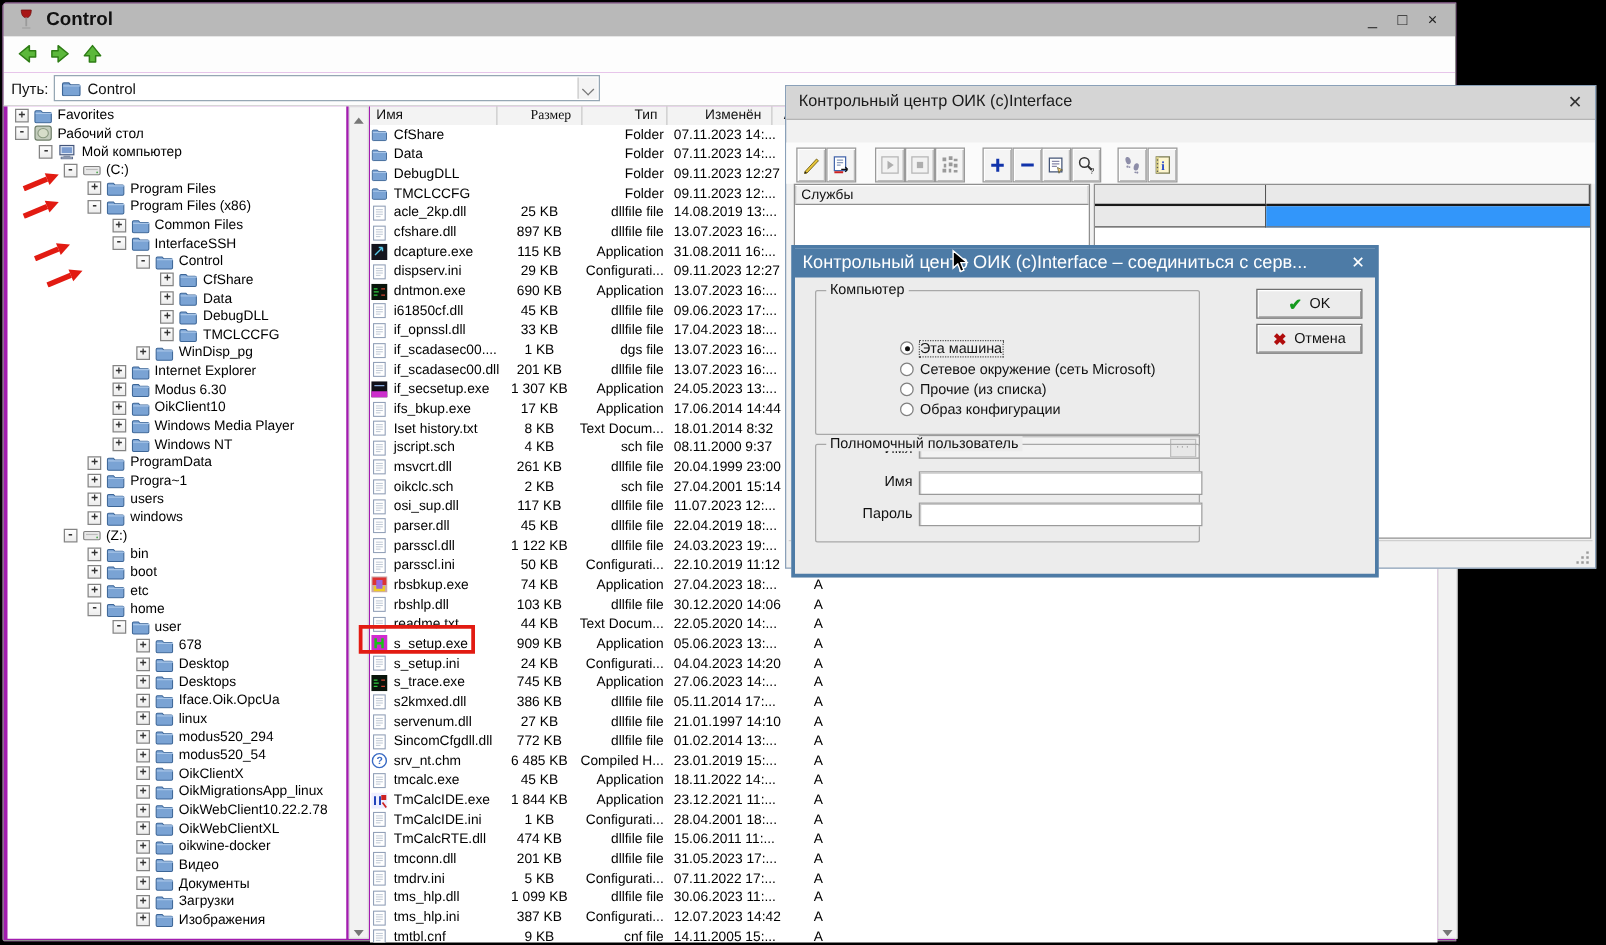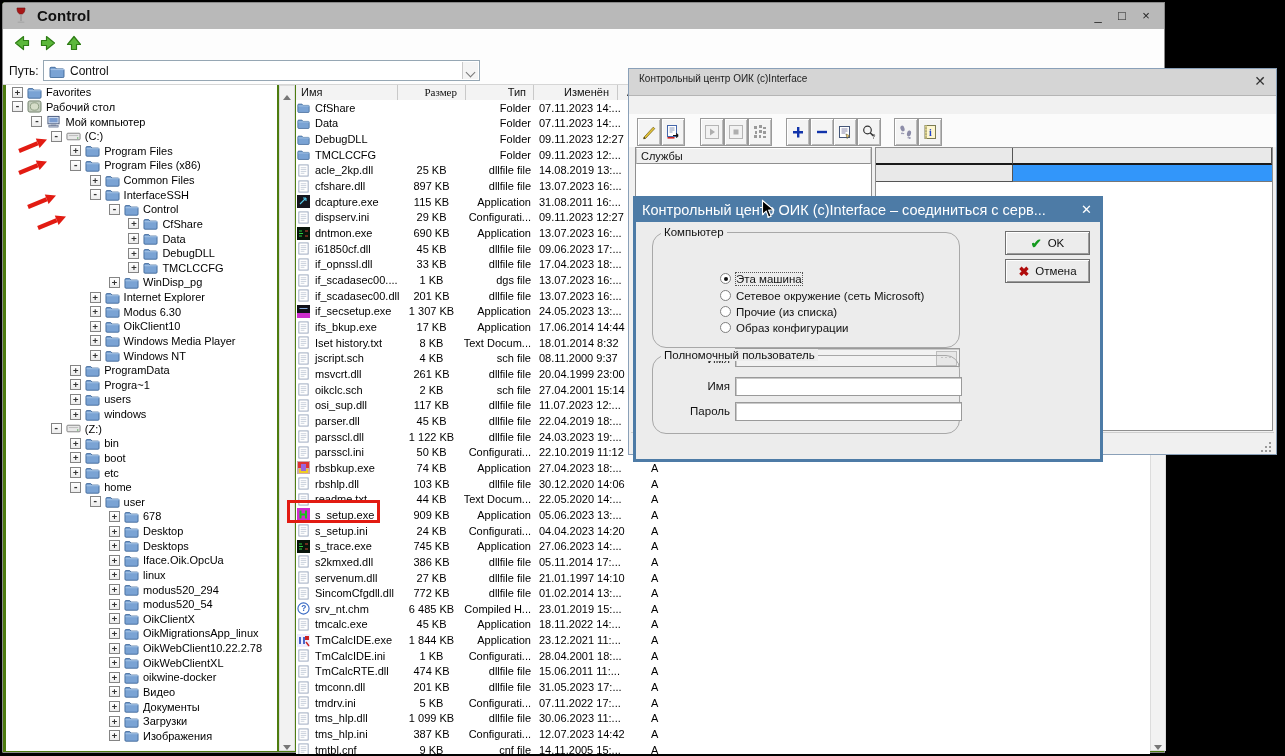--- a/index.html
+++ b/index.html
@@ -1,19 +1,19 @@
 <!DOCTYPE html>
 <html><head>
 <meta charset="utf-8">
 <style>
   html,body{margin:0;padding:0;background:#000;}
   .screen{position:relative;width:1285px;height:756px;background:#000;border-radius:10px;overflow:hidden;
           font-family:"Liberation Sans",sans-serif;-webkit-font-smoothing:antialiased;}
   
-  .cw{position:absolute;left:2px;top:2px;width:1163px;height:751px;background:#4d7c0f;border:1px solid #8a8a8a;box-sizing:border-box;}
+  .cw{position:absolute;left:2px;top:2px;width:1163px;height:751px;background:#a21caf;border:1px solid #8a8a8a;box-sizing:border-box;}
   .cw-title{position:absolute;left:0;top:0;right:0;height:26px;background:#b9b9b9;border-bottom:1px solid #9a9a9a;}
   .cw-title .appicon{position:absolute;left:11px;top:4px;width:14px;height:18px;}
   .cw-title .t{position:absolute;left:34px;top:4px;font-size:15px;font-weight:bold;color:#111;}
   .wbtn{position:absolute;top:3px;width:20px;height:20px;text-align:center;font-size:13px;color:#222;line-height:20px;cursor:default;}
   .wbtn.mn{right:56px}.wbtn.mx{right:32px}.wbtn.cl{right:8px}
   .cw-nav{position:absolute;left:0;top:26px;right:0;height:29px;background:#fdfdfd;}
   .nav-a{position:absolute;top:5px;width:18px;height:18px;}
   .cw-path{position:absolute;left:0;top:55px;right:0;height:26px;background:#fdfdfd;border-bottom:1px solid #d6d6d6;}
   .path-label{position:absolute;left:6px;top:6px;font-size:12px;color:#111;}
   .combo{position:absolute;left:40px;top:2px;width:437px;height:21px;background:#fff;border:1px solid #96a7b4;box-sizing:border-box;}
@@ -48,21 +48,21 @@
   .f-size{flex:none;width:59px;text-align:center;}
   .f-type{flex:none;width:70px;text-align:right;padding-right:3px;}
   .f-date{flex:none;width:85px;padding-left:5px;}
   .f-attr{flex:none;padding-left:27px;}
   
   .ann{position:absolute;z-index:5;}
   .redbox{position:absolute;left:287px;top:500px;width:93px;height:23px;border:3px solid #e21b12;z-index:5;box-sizing:border-box;}
   
   .cc{position:absolute;left:628px;top:68px;width:649px;height:387px;background:#f1f1f1;border:1px solid #8aa0b8;box-sizing:border-box;z-index:10;}
   .cc-title{position:absolute;left:0;top:0;right:0;height:26px;background:#d5d5d5;border-bottom:1px solid #b5b5b5;}
-  .cc-title .t{position:absolute;left:10px;top:4px;font-size:10px;color:#1b1b1b;}
+  .cc-title .t{position:absolute;left:10px;top:4px;font-size:13px;color:#1b1b1b;}
   .cc-title .x{position:absolute;right:10px;top:4px;font-size:14px;color:#333;}
   .cc-menu{position:absolute;left:0;top:26px;right:0;height:19px;background:#fbfbfb;border-bottom:1px solid #e0e0e0;font-size:12px;color:#111;}
   .mitem{display:inline-block;padding:2px 8px;margin-left:2px;}
   .cc-tools{position:absolute;left:0;top:45px;right:0;height:33px;background:#fbfbfb;}
   .ccbtn{position:absolute;top:4px;width:24px;height:28px;background:#f4f4f4;border:1px solid #9a9a9a;box-sizing:border-box;
          box-shadow:inset 1px 1px 0 #fff,inset -1px -1px 0 #bbb;display:flex;align-items:center;justify-content:center;}
   .ccbtn svg{width:16px;height:16px;}
   .cc-lpane{position:absolute;left:6px;top:78px;width:237px;height:284px;background:#fff;border:1px solid #8f8f8f;box-sizing:border-box;}
   .cc-lhead{height:16px;background:#f0f0f0;border:1px solid #c8c8c8;border-top-color:#fff;margin:0;box-sizing:border-box;
             font-size:11px;color:#111;padding-left:4px;line-height:14px;border-bottom:1px solid #8f8f8f;}
@@ -72,21 +72,21 @@
   .g-head-l{width:137px;} .g-head-r{flex:1;}
   .grow.r1 .gcell{border-bottom:2px solid #1a1a1a;}
   .g-sel{flex:1;background:#3296fa;border-bottom:1px solid #777;}
   .cc-status{position:absolute;left:2px;right:2px;bottom:2px;height:19px;background:#f0f0f0;border-top:1px solid #cfcfcf;}
   .grip{position:absolute;right:2px;bottom:2px;width:11px;height:11px;}
   
   .md{position:absolute;left:633px;top:196px;width:470px;height:266px;background:#ececec;border:3px solid #4d7ba6;box-sizing:border-box;z-index:20;}
   .md-title{position:absolute;left:0;top:0;right:0;height:23px;background:#4d7ba6;color:#fff;}
   .md-title .t{position:absolute;left:6px;top:3px;font-size:14.5px;white-space:nowrap;overflow:hidden;width:430px;}
   .md-title .x{position:absolute;right:8px;top:3px;font-size:13px;color:#fff;}
-  .grp{position:absolute;border:1px solid #a8a8a8;border-radius:14px;}
+  .grp{position:absolute;border:1px solid #a8a8a8;border-radius:2px;}
   .grp-leg{position:absolute;left:8px;top:-7px;background:#ececec;padding:0 3px;font-size:11.5px;color:#111;}
   .radio-row{position:absolute;left:67px;height:15px;display:flex;align-items:center;font-size:11.5px;color:#111;}
   .rdot{flex:none;width:11px;height:11px;border-radius:50%;border:1px solid #808080;background:#fff;box-sizing:border-box;margin-right:5px;position:relative;}
   .rdot.sel:after{content:"";position:absolute;left:2.5px;top:2.5px;width:4px;height:4px;border-radius:50%;background:#111;}
   .rlabel.focus{outline:1px dotted #555;}
   .fldlabel{position:absolute;font-size:11.5px;color:#111;text-align:right;width:45px;}
   .tinput{position:absolute;height:19px;background:#fff;border:1px solid #9a9a9a;box-sizing:border-box;
           box-shadow:inset 1px 1px 0 #c9c9c9;font-size:11.5px;padding:2px 3px;color:#222;}
   .tinput.dis{background:#f2f2f2;color:#777;}
   .browse{position:absolute;right:2px;top:2px;width:19px;height:13px;background:#e7e7e7;border:1px solid #bdbdbd;

